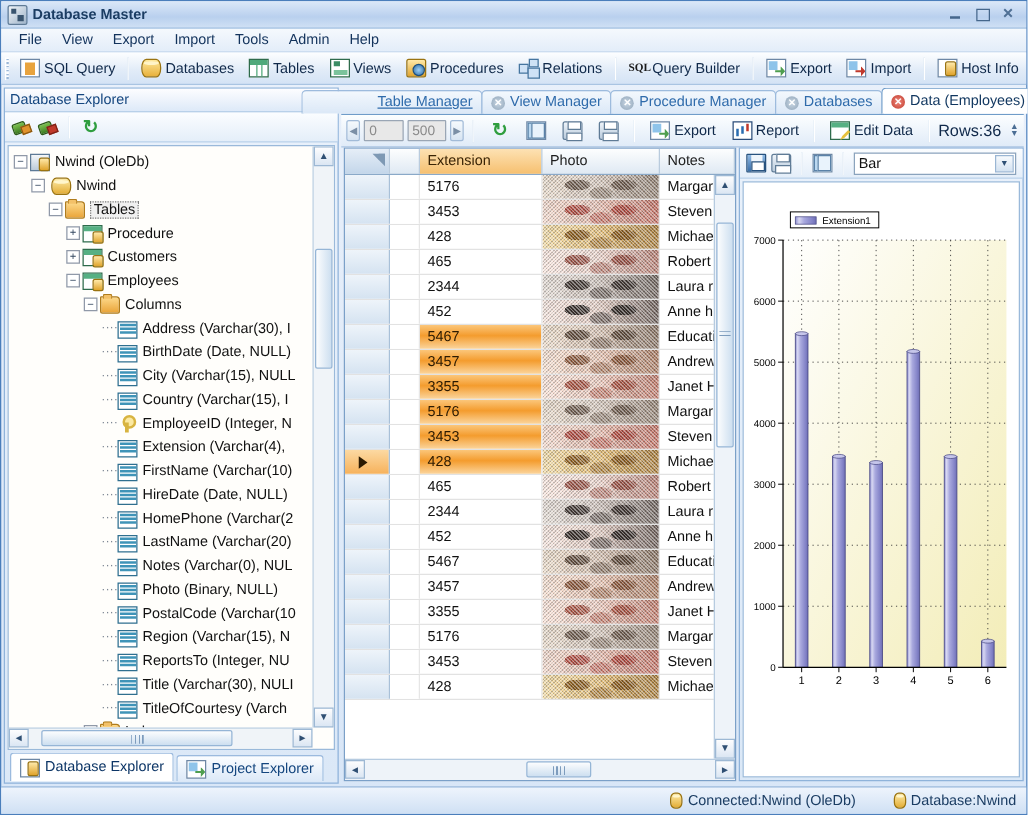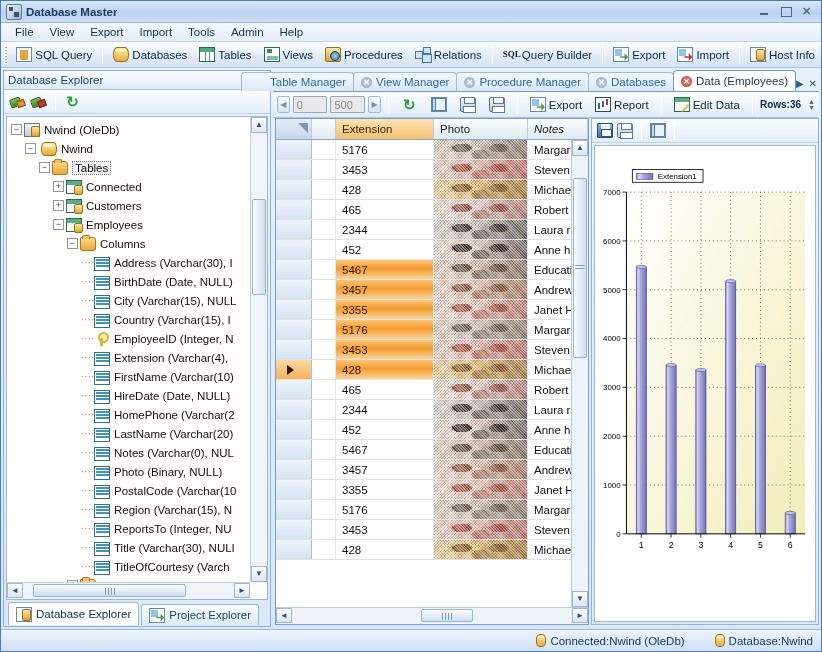--- a/index.html
+++ b/index.html
@@ -205,21 +205,21 @@
   .ic-print{background:linear-gradient(#eef4fa,#b9cadb);border:1px solid #5f7b96;border-radius:2px;}
   .ic-print:before{content:"";position:absolute;left:3px;top:-1px;width:9px;height:5px;background:#fff;border:1px solid #5f7b96;}
   .ic-print:after{content:"";position:absolute;left:2px;bottom:-2px;width:11px;height:5px;background:#fff;border:1px solid #5f7b96;}
   .ic-report{background:#fff;border:1px solid #2a4c7a;}
   .ic-report:after{content:"";position:absolute;left:2px;bottom:2px;width:2px;height:6px;background:#2a6cb0;
                    box-shadow:4px -2px 0 #2a6cb0, 8px -4px 0 #c0392b;}
   .ic-edit{background:#fff;border:1px solid #2e6b4b;}
   .ic-edit:before{content:"";position:absolute;left:0;right:0;top:0;height:4px;background:#56b083;}
   .ic-edit:after{content:"";position:absolute;right:-1px;bottom:-1px;width:8px;height:8px;background:#e8c23d;
                  clip-path:polygon(0 100%,20% 60%,80% 0,100% 20%,40% 80%);}
-  .rows{margin-left:auto;font-size:10px;color:#10294a;padding-right:4px;white-space:nowrap;font-weight:bold;}
+  .rows{margin-left:auto;font-size:13px;color:#10294a;padding-right:4px;white-space:nowrap;}
   .spinner{width:9px;height:16px;display:flex;flex-direction:column;justify-content:center;
            font-size:7px;color:#4a6d94;line-height:6px;}
 
   .gridhost{flex:1;display:flex;min-height:0;gap:2px;padding:0 0 2px 2px;}
 
   
   .dgrid{flex:1;min-width:0;border:1px solid #7ba0c8;background:#fff;position:relative;overflow:hidden;
          display:flex;flex-direction:column;}
   .dg-head{display:flex;height:21px;flex:0 0 21px;
            background:linear-gradient(#fdfefe,#dfe9f3);border-bottom:1px solid #8aa9c8;}
@@ -379,21 +379,21 @@
               <span class="tlabel">Nwind</span>
             </div>
             <div class="tnode sel" style="padding-left: 28px;">
               <span class="exp">−</span>
               <span class="ti ti-folder"></span>
               <span class="tlabel">Tables</span>
             </div>
             <div class="tnode" style="padding-left: 42px;">
               <span class="exp">+</span>
               <span class="ti ti-table"></span>
-              <span class="tlabel">Connected</span>
+              <span class="tlabel">Procedure</span>
             </div>
             <div class="tnode" style="padding-left: 42px;">
               <span class="exp">+</span>
               <span class="ti ti-table"></span>
               <span class="tlabel">Customers</span>
             </div>
             <div class="tnode" style="padding-left: 42px;">
               <span class="exp">−</span>
               <span class="ti ti-table"></span>
               <span class="tlabel">Employees</span>
@@ -515,21 +515,21 @@
         <div class="dtab">
           <span class="ic ic-exp"></span>
           <span>Project Explorer</span>
         </div>
       </div>
     </div>
 
     <div class="mainarea">
 
       <div class="maintabs" id="maintabs">
-          <div class="mtab" style="margin-left: -34px; padding-left: 28px;">
+          <div class="mtab" style="margin-left: -34px; padding-left: 60px; text-decoration: underline;">
             <span>Table Manager</span>
           </div>
           <div class="mtab">
             <span class="tclose">✕</span>
             <span>View Manager</span>
           </div>
           <div class="mtab">
             <span class="tclose">✕</span>
             <span>Procedure Manager</span>
           </div>
@@ -586,21 +586,21 @@
       </div>
 
       <div class="gridhost">
 
         <div class="dgrid">
           <div class="dg-head">
             <div class="dh corner"></div>
             <div class="dh narrow"></div>
             <div class="dh sel" style="width:98px;flex:0 0 98px;">Extension</div>
             <div class="dh" style="width:94px;flex:0 0 94px;">Photo</div>
-            <div class="dh" style="flex:1;font-style:italic;">Notes</div>
+            <div class="dh" style="flex:1;">Notes</div>
           </div>
           <div class="dg-body" id="gridbody">
               <div class="drow">
                 <div class="dc rowhdr"></div>
                 <div class="dc narrow"></div>
                 <div class="dc ext">5176</div>
                 <div class="dc photo">
                   <div class="face" style="background: radial-gradient(26px 11px at 30% 42%, rgb(109, 90, 74) 0px, rgb(109, 90, 74) 38%, transparent 40%), radial-gradient(26px 11px at 70% 42%, rgb(109, 90, 74) 0px, rgb(109, 90, 74) 38%, transparent 40%), radial-gradient(16px 9px at 50% 78%, rgba(109, 90, 74, 0.6) 0px, rgba(109, 90, 74, 0.6) 55%, transparent 58%), linear-gradient(100deg, rgb(232, 217, 200), rgb(216, 201, 189) 45%, rgb(109, 90, 74) 120%); opacity: 0.92;"></div>
                   <div class="face" style="background: repeating-linear-gradient(45deg, rgba(255, 255, 255, 0.42) 0px, rgba(255, 255, 255, 0.42) 1px, transparent 1px, transparent 2px), repeating-linear-gradient(-45deg, rgba(0, 0, 0, 0.22) 0px, rgba(0, 0, 0, 0.22) 1px, transparent 1px, transparent 2px);"></div>
                 </div>
@@ -825,20 +825,24 @@
           </div>
         </div>
 
         <div class="chartpanel">
           <div class="cp-tb">
             <span class="ic ic-save"></span>
             <span class="ic ic-print"></span>
             <span class="tb-sep"></span>
             <span class="ic ic-copy"></span>
             <span class="tb-sep"></span>
+            <div class="chart-select">
+              <span>Bar</span>
+              <span class="arrow">▼</span>
+            </div>
           </div>
           <div class="chart-area">
             <svg id="chartsvg" width="218" height="430" viewBox="0 0 222 400">
                 <defs>
                   <linearGradient id="pbg" x1="0" y1="0" x2="1" y2="1">
                     <stop offset="0" stop-color="#ffffff"></stop>
                     <stop offset="1" stop-color="#f3edb8"></stop>
                   </linearGradient>
                   <linearGradient id="bargrad" x1="0" y1="0" x2="1" y2="0">
                     <stop offset="0" stop-color="#8c8cd0"></stop>

